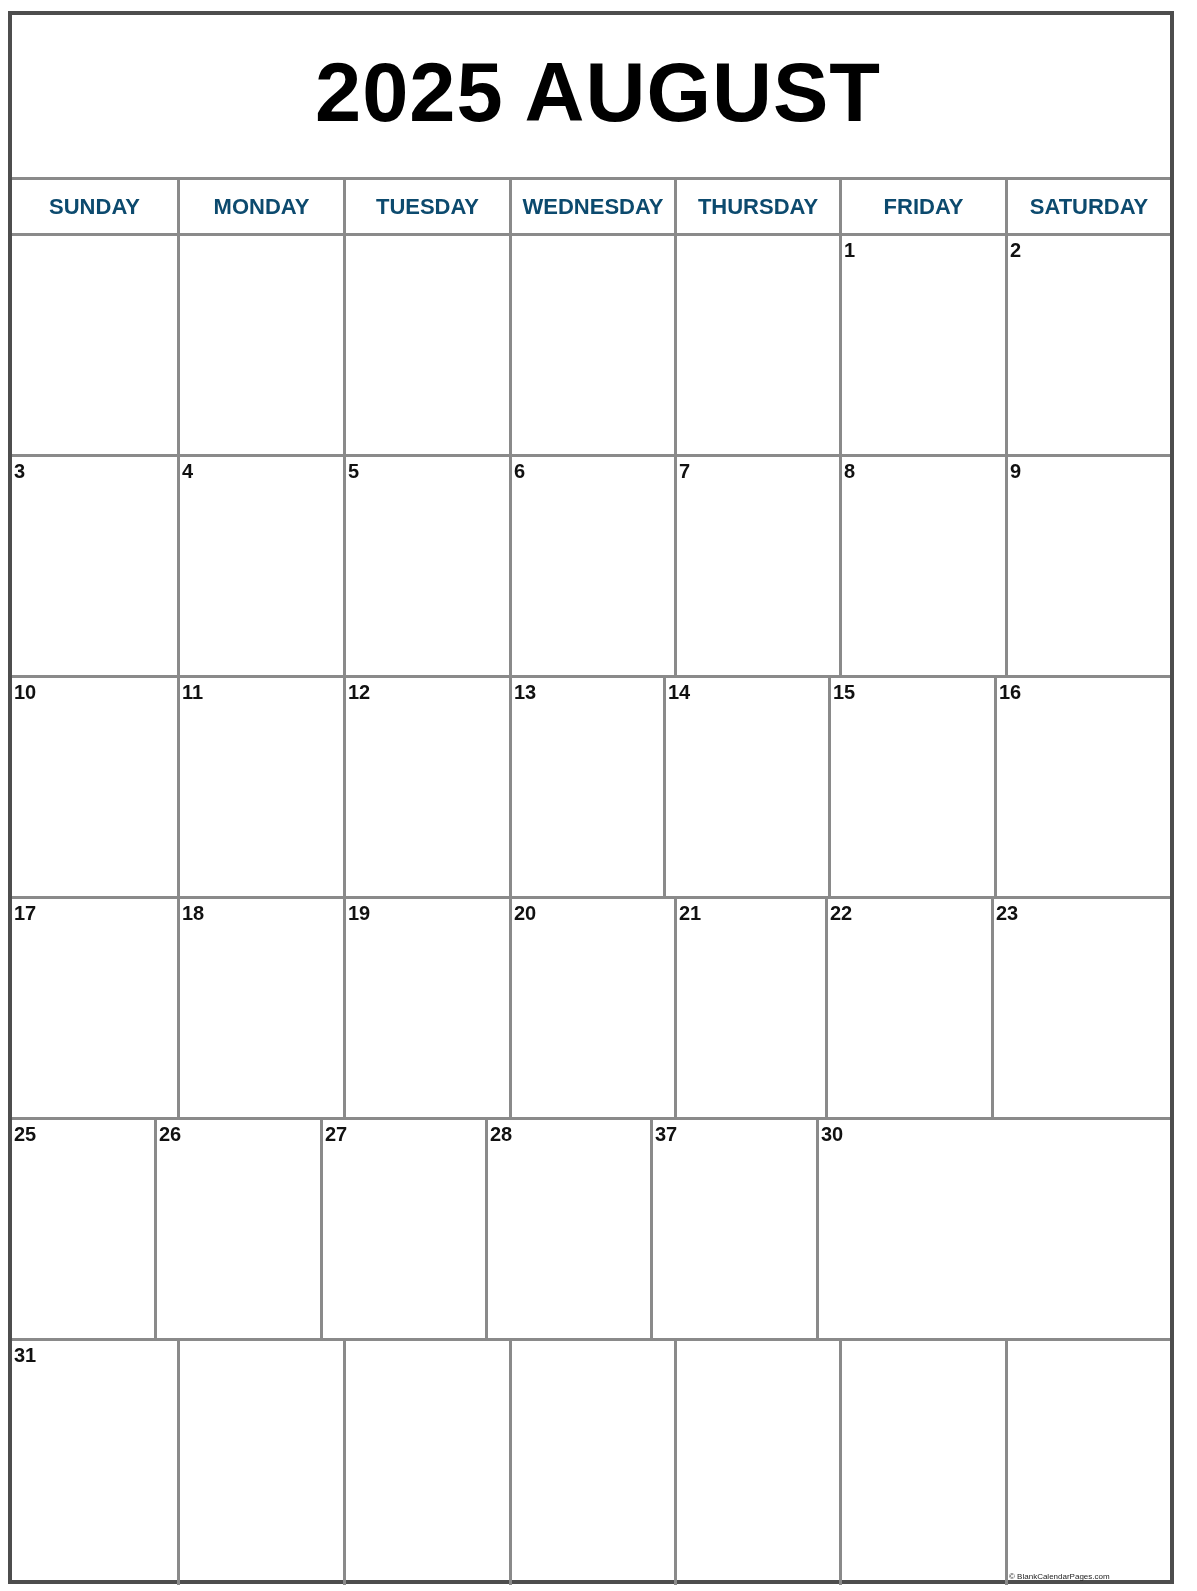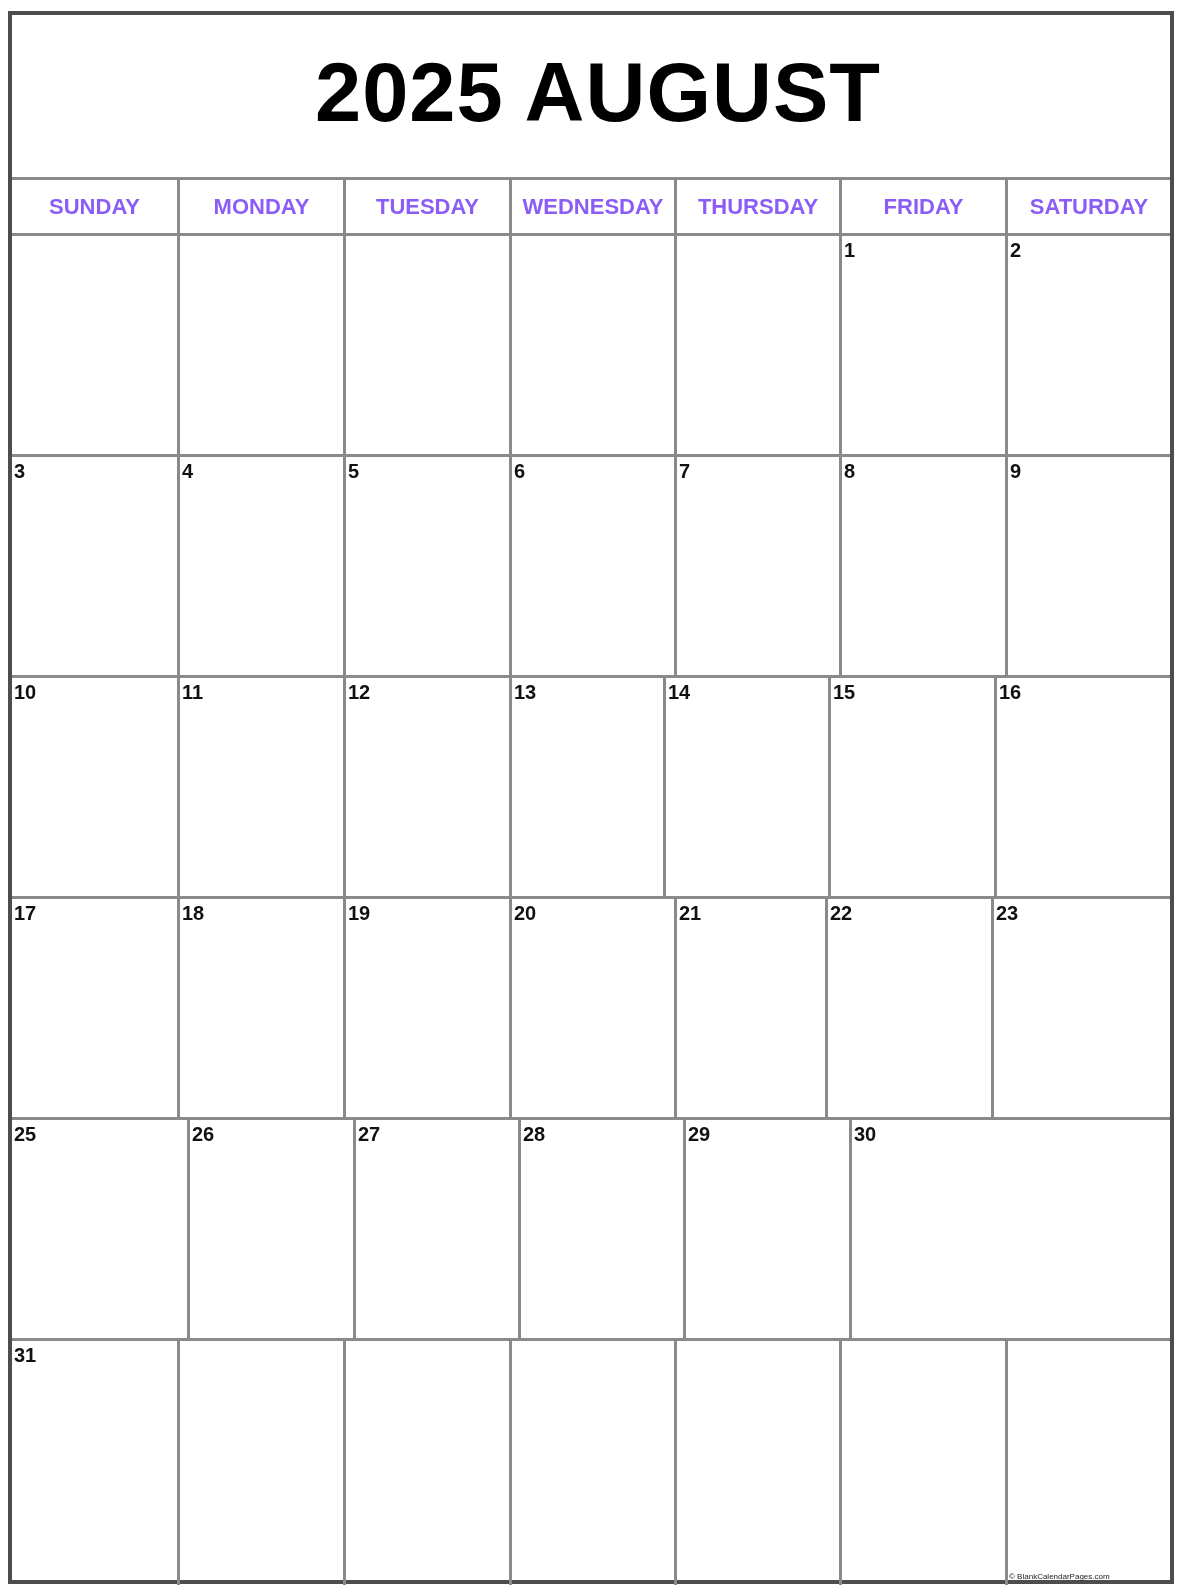--- a/index.html
+++ b/index.html
@@ -15,21 +15,21 @@
   .title {
     font-family: "Liberation Sans", sans-serif; font-weight: bold;
     font-size: 83px; color: #000; letter-spacing: 1px; margin-top: -6px;
   }
   .grid {
     position: absolute; left: 0; top: 162px; width: 1158px;
   }
   .dow-row { display: flex; height: 53px; border-top: 3px solid #8a8a8a; }
   .dow {
     flex: 0 0 auto; display: flex; align-items: center; justify-content: center;
-    font-weight: bold; font-size: 22px; color: #8b5cf6; border-left: 3px solid #8a8a8a;
+    font-weight: bold; font-size: 22px; color: #0c4a6e; border-left: 3px solid #8a8a8a;
     box-sizing: border-box;
   }
   .dow:first-child { border-left: none; }
   .week { display: flex; height: 221px; border-top: 3px solid #8a8a8a; box-sizing: border-box; }
   .week.last { height: 247px; }
   .cell {
     flex: 0 0 auto; position: relative; border-left: 3px solid #8a8a8a; box-sizing: border-box;
   }
   .cell:first-child { border-left: none; }
   .num {
@@ -148,34 +148,34 @@
         </div>
       <div class="cell" style="width:166px">
           <span class="num">22</span>
         </div>
       <div class="cell" style="width:165px">
           <span class="num">23</span>
         </div>
     </div>
 
     <div class="week">
-      <div class="cell" style="width:175px">
+      <div class="cell" style="width:142px">
           <span class="num">25</span>
         </div>
       <div class="cell" style="width:166px">
           <span class="num">26</span>
         </div>
       <div class="cell" style="width:165px">
           <span class="num">27</span>
         </div>
       <div class="cell" style="width:165px">
           <span class="num">28</span>
         </div>
       <div class="cell" style="width:166px">
-          <span class="num">29</span>
+          <span class="num">37</span>
         </div>
       <div class="cell" style="width:165px">
           <span class="num">30</span>
         </div>
     </div>
 
     <div class="week last">
       <div class="cell" style="width:165px">
           <span class="num">31</span>
         </div>

